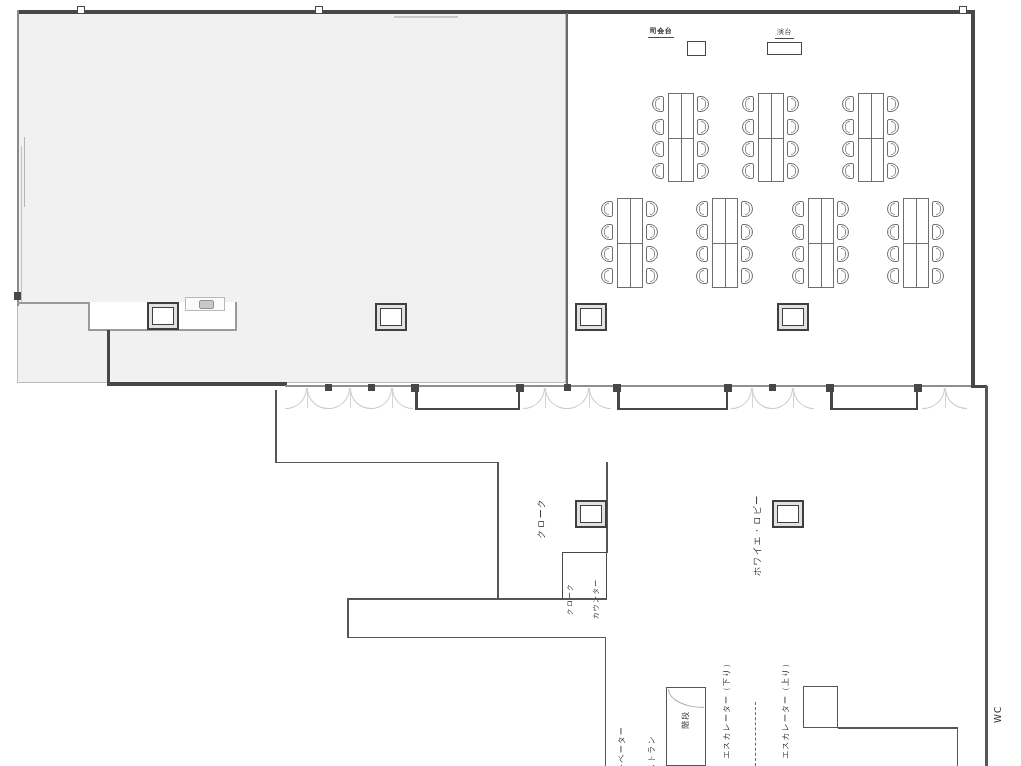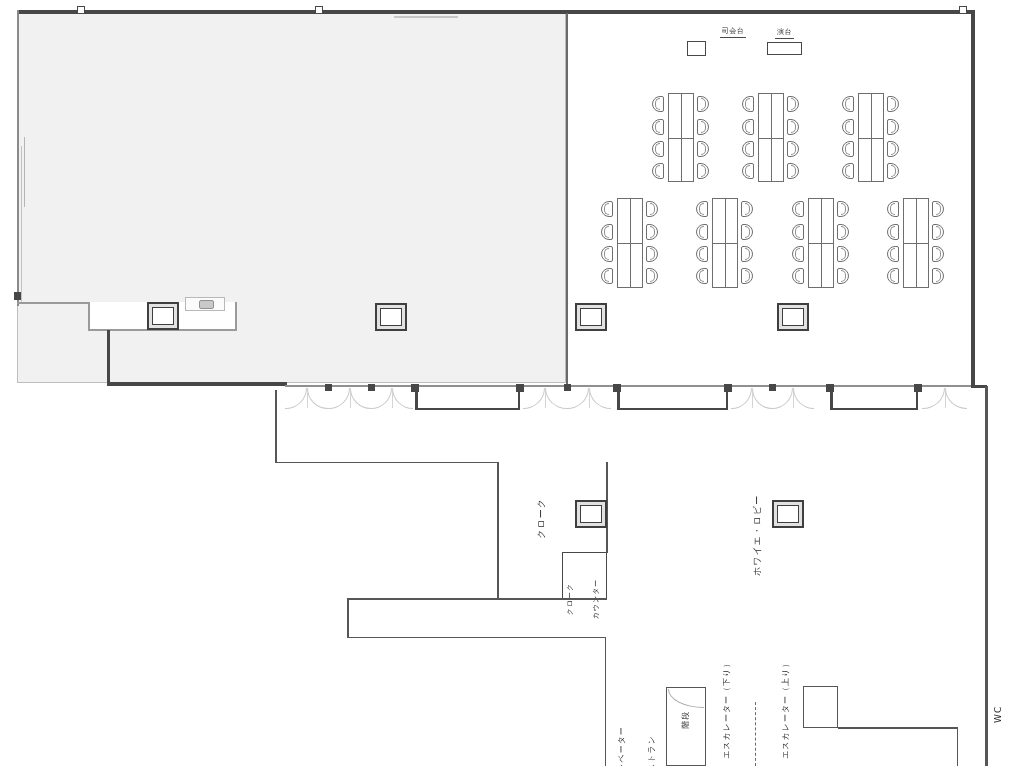--- a/index.html
+++ b/index.html
@@ -51,21 +51,21 @@
 
   <div class="box" style="left:562px;top:552px;width:45px;height:47px;border-width:1.5px;"></div>
 
   <div class="box" style="left:666px;top:687px;width:40px;height:79px;border-color:#565656;"></div>
   <div class="dleaf r" style="left:668px;top:689px;width:36px;height:19px;border-color:#aaaaaa;"></div>
 
   <div class="box" style="left:803px;top:686px;width:35px;height:42px;border-color:#565656;border-width:1.5px;"></div>
 
   <div class="abs" style="left:755px;top:702px;width:0;height:64px;border-left:1.5px dashed #6a6a6a;"></div>
 
-  <div class="hlabel" style="left:704px;top:26px;width:58px;">
+  <div class="hlabel" style="left:632px;top:26px;width:58px;font-weight:bold;">
     <span>司会台</span></div>
   <div class="hlabel" style="left:757px;top:27px;width:55px;">
     <span>演台</span></div>
 
   <div class="vlabel" style="left:471px;top:513px;width:140px;font-size:9px;">クローク</div>
   <div class="vlabel" style="left:687px;top:530px;width:140px;font-size:9px;">ホワイエ・ロビー</div>
   <div class="vlabel two" style="left:513px;top:564px;width:140px;font-size:7px;">
     <div>クローク</div>
     <div>カウンター</div>
   </div>

